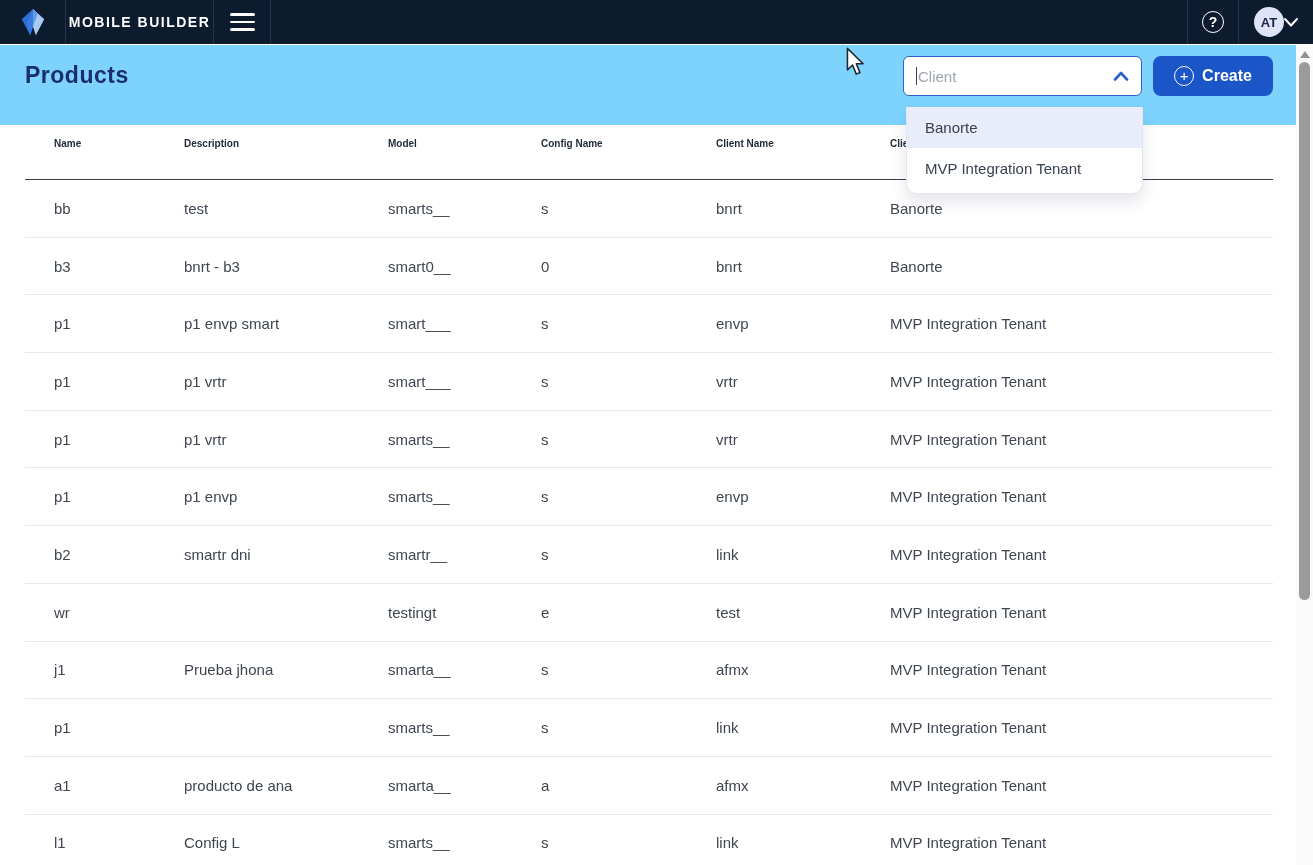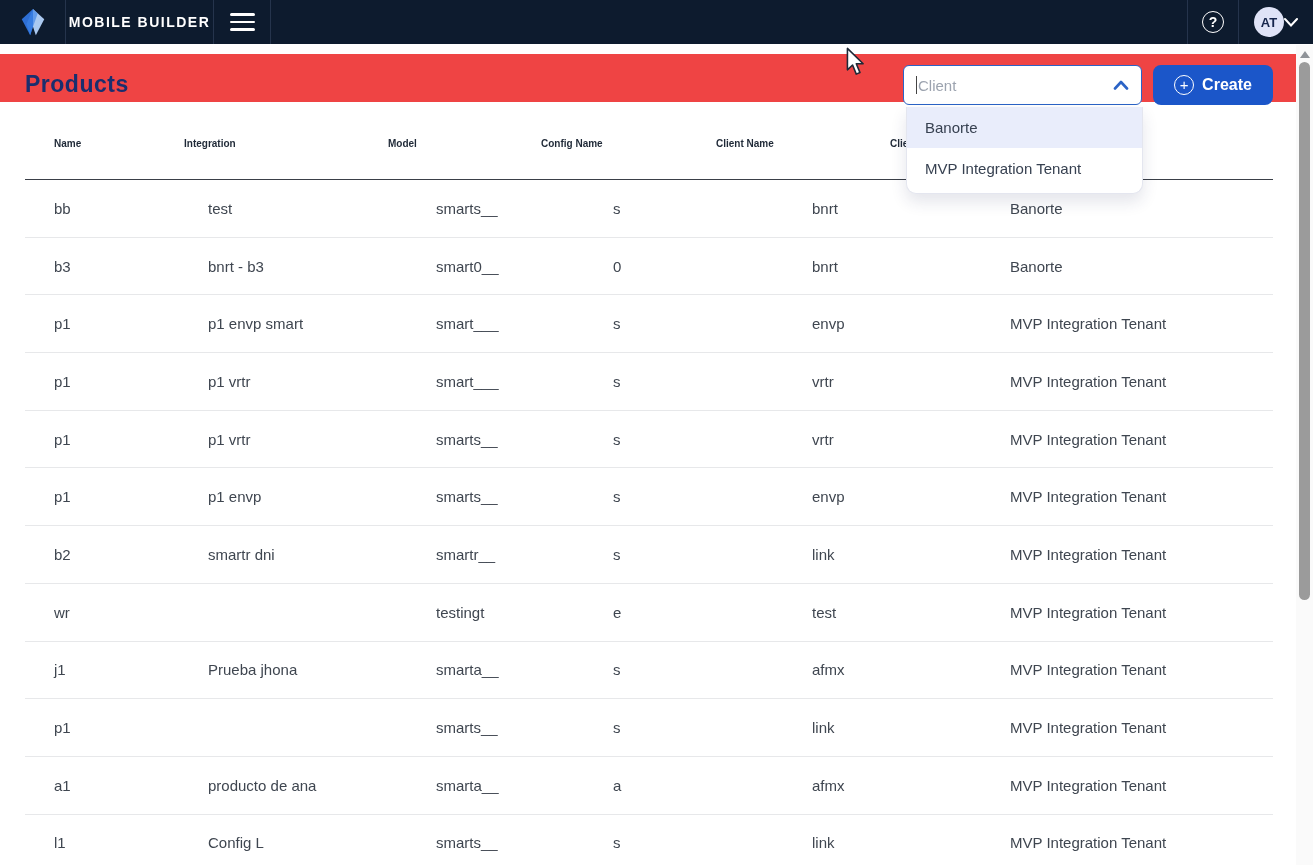--- a/index.html
+++ b/index.html
@@ -35,22 +35,22 @@
   }
   .account-wrap { width:74px; cursor:pointer; }
   .avatar {
     width:30px; height:30px; border-radius:50%; background:#dfe3f7;
     color:#16254c; font-size:13px; font-weight:bold;
     display:flex; align-items:center; justify-content:center;
   }
 
   
   .page-header {
-    position:absolute; top:45px; left:0; width:1313px; height:48px;
-    background:#ef4444; z-index:10;margin-top:9px;
+    position:absolute; top:45px; left:0; width:1313px; height:80px;
+    background:#7dd3fc; z-index:10;
   }
   .page-title {
     position:absolute; left:25px; top:17px;
     font-size:23px; font-weight:bold; color:#1a2e6e; letter-spacing:0.5px;
   }
   .client-select {
     position:absolute; left:903px; top:11px; width:239px; height:40px;
     background:#ffffff; border:1.5px solid #2b63c6; border-radius:6px;
     display:flex; align-items:center; padding:0 12px; cursor:text;
   }
@@ -86,21 +86,21 @@
   
   .table-wrap { position:absolute; top:107px; left:25px; width:1248px; z-index:5; }
   .tgrid {
     display:grid;
     grid-template-columns:130px 204px 153px 175px 174px 1fr;
     align-items:center;
   }
   .thead { height:73px; border-bottom:1.5px solid #3a3f47; }
   .thead .cell { font-weight:bold; color:#1f2937; font-size:10px; }
   .cell { padding-left:29px; font-size:15px; white-space:nowrap; overflow:hidden; }
-  .trow { height:57.7px; border-bottom:1px solid #e7e8ea; cursor:pointer;gap:24px; }
+  .trow { height:57.7px; border-bottom:1px solid #e7e8ea; cursor:pointer; }
   .trow .cell { color:#3f4650; }
 
   
   .scrollbar {
     position:absolute; top:45px; right:0; width:17px; height:820px;
     background:#fafafa; z-index:30;
   }
   .sb-arrow {
     width:0; height:0; margin:6px auto 4px auto;
     border-left:5px solid transparent; border-right:5px solid transparent;
@@ -170,21 +170,21 @@
 </div>
 
 <div class="dropdown">
   <div class="dd-option highlight">Banorte</div>
   <div class="dd-option">MVP Integration Tenant</div>
 </div>
 
 <div class="table-wrap">
   <div class="tgrid thead">
     <div class="cell">Name</div>
-    <div class="cell">Integration</div>
+    <div class="cell">Description</div>
     <div class="cell">Model</div>
     <div class="cell">Config Name</div>
     <div class="cell">Client Name</div>
     <div class="cell">Client</div>
   </div>
 
   <div class="tgrid trow">
     <div class="cell">bb</div>
     <div class="cell">test</div>
     <div class="cell">smarts__</div>

